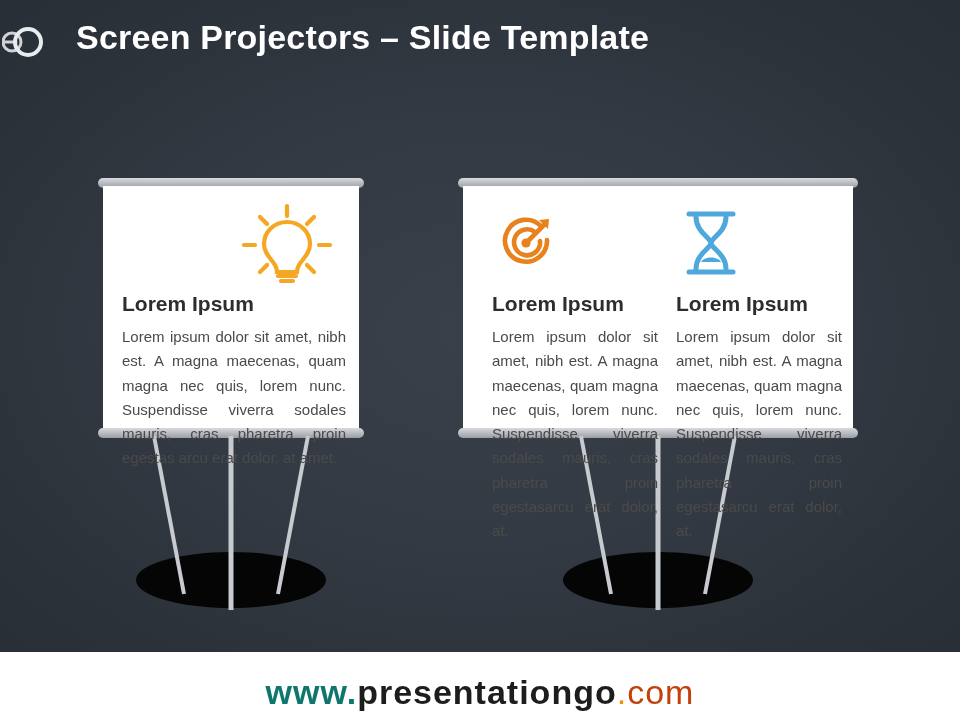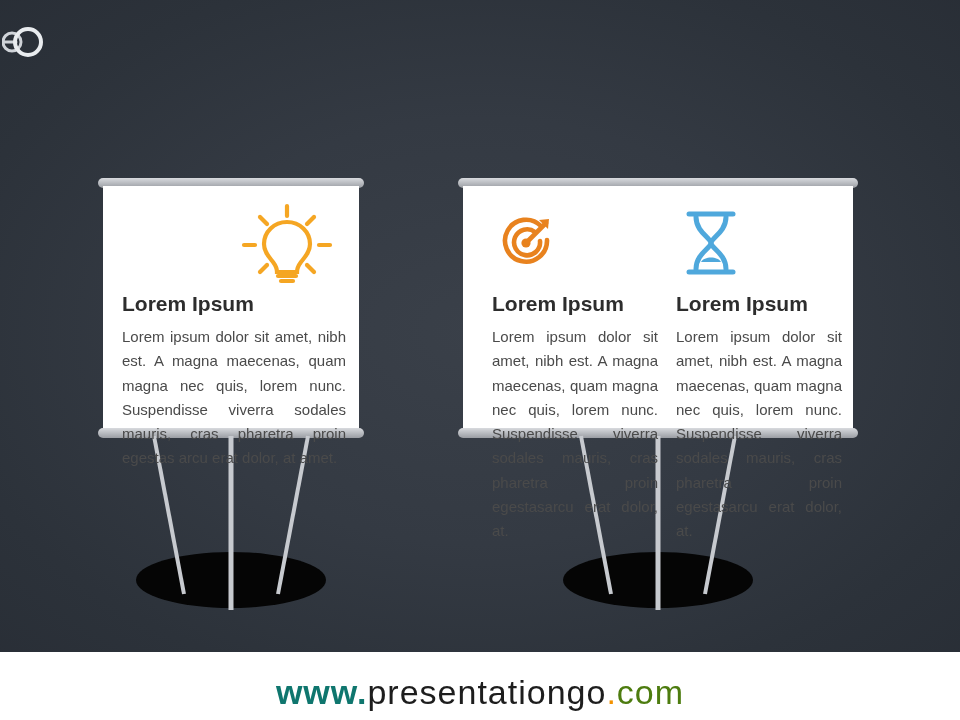--- a/index.html
+++ b/index.html
@@ -131,36 +131,37 @@
   .footer-text {
     position: absolute;
     width: 960px;
     text-align: center;
     bottom: 8px;
     font-size: 34px;
     letter-spacing: 1px;
     white-space: nowrap;
   }
   .fw-www  { color: #0f766e; font-weight: bold; }
-  .fw-name { color: #1d1d1d; font-weight: normal; }
+  .fw-name { color: #1d1d1d; font-weight: bold; }
   .fw-dot  { color: #f39200; font-weight: normal; }
-  .fw-com  { color: #4d7c0f; font-weight: normal; }
+  .fw-com  { color: #c2410c; font-weight: normal; }
 </style>
 </head>
 <body>
 
 <div class="slide">
 
   <div class="logo-mark">
     <svg width="58" height="40" viewBox="0 0 58 40">
       <path d="M2 20 H14" stroke="#cfd3d8" stroke-width="3" fill="none" stroke-linecap="round"></path>
       <circle cx="10" cy="20" r="9" fill="none" stroke="#cfd3d8" stroke-width="3"></circle>
       <circle cx="26" cy="20" r="13" fill="none" stroke="#e9ecef" stroke-width="4"></circle>
     </svg>
   </div>
+  <div class="title">Screen Projectors – Slide Template</div>
 
   <div class="projector proj-left">
     <div class="bar bar-top"></div>
     <div class="screen-canvas"></div>
     <div class="bar bar-bottom"></div>
     <svg class="legs" width="266" height="180">
       <ellipse cx="133" cy="146" rx="95" ry="28" fill="#050505"></ellipse>
       <path d="M56 2 L86 160" stroke="#c7cacf" stroke-width="4" fill="none"></path>
       <path d="M210 2 L180 160" stroke="#c7cacf" stroke-width="4" fill="none"></path>
       <path d="M133 2 L133 176" stroke="#c7cacf" stroke-width="5" fill="none"></path>

